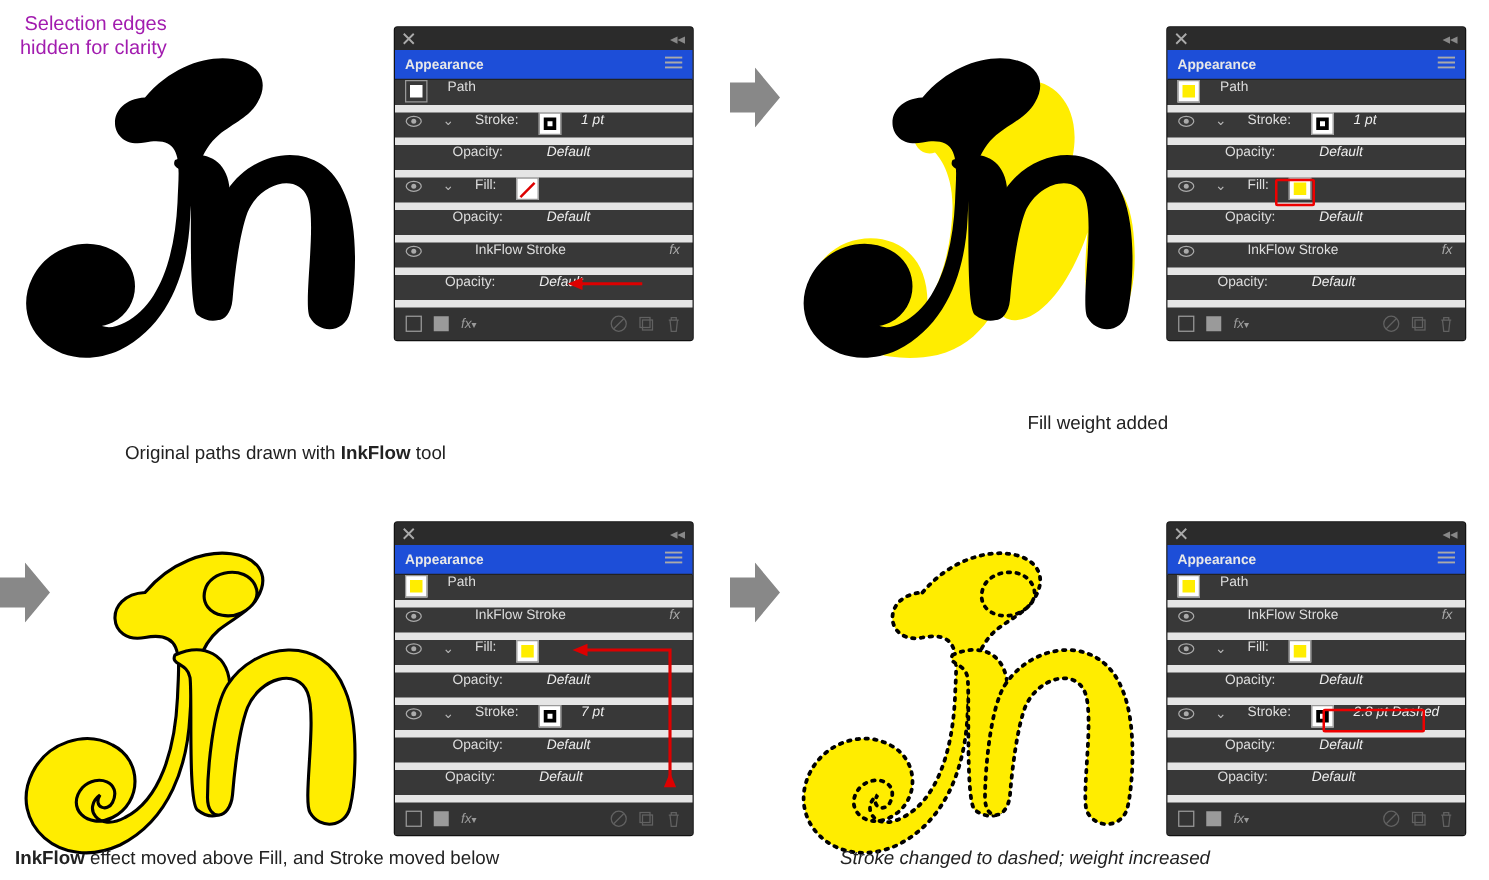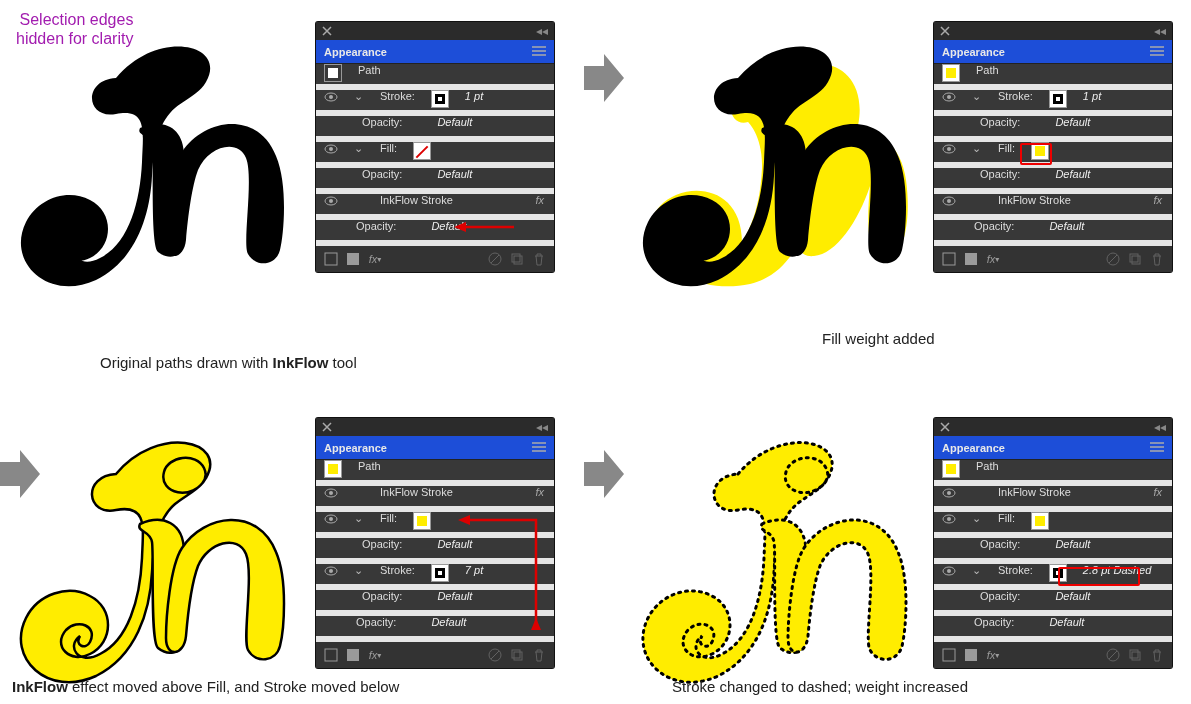--- a/index.html
+++ b/index.html
@@ -502,15 +502,15 @@
 
 <div class="caption" style="left:100px; top:330px;margin-top:24px;">
   <span>Original paths drawn with </span><b>InkFlow</b><span> tool</span>
 </div>
 <div class="caption" style="left:822px; top:330px;">
   <span>Fill weight added</span>
 </div>
 <div class="caption" style="left:12px; top:678px;">
   <b>InkFlow</b><span> effect moved above Fill, and Stroke moved below</span>
 </div>
-<div class="caption" style="left:672px; top:678px;">
+<div class="caption" style="left:672px; top:678px;font-style:italic;">
   <span>Stroke changed to dashed; weight increased</span>
 </div>
 
 </body></html>

